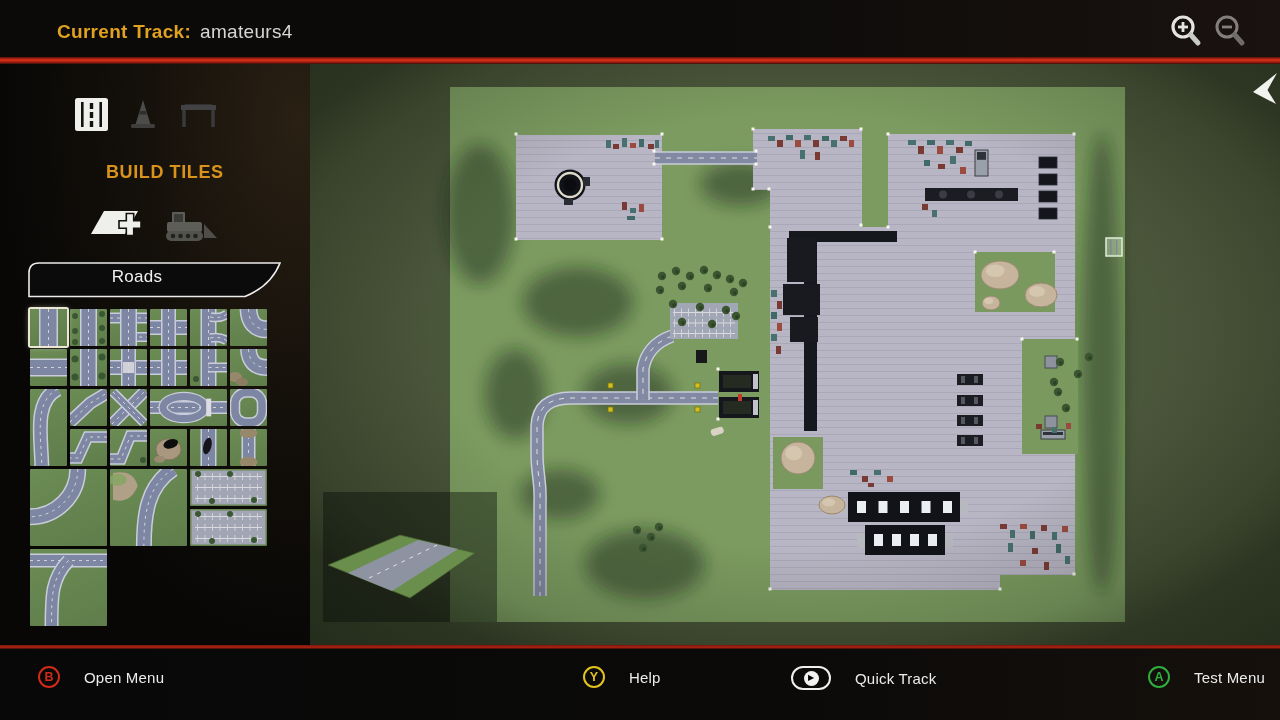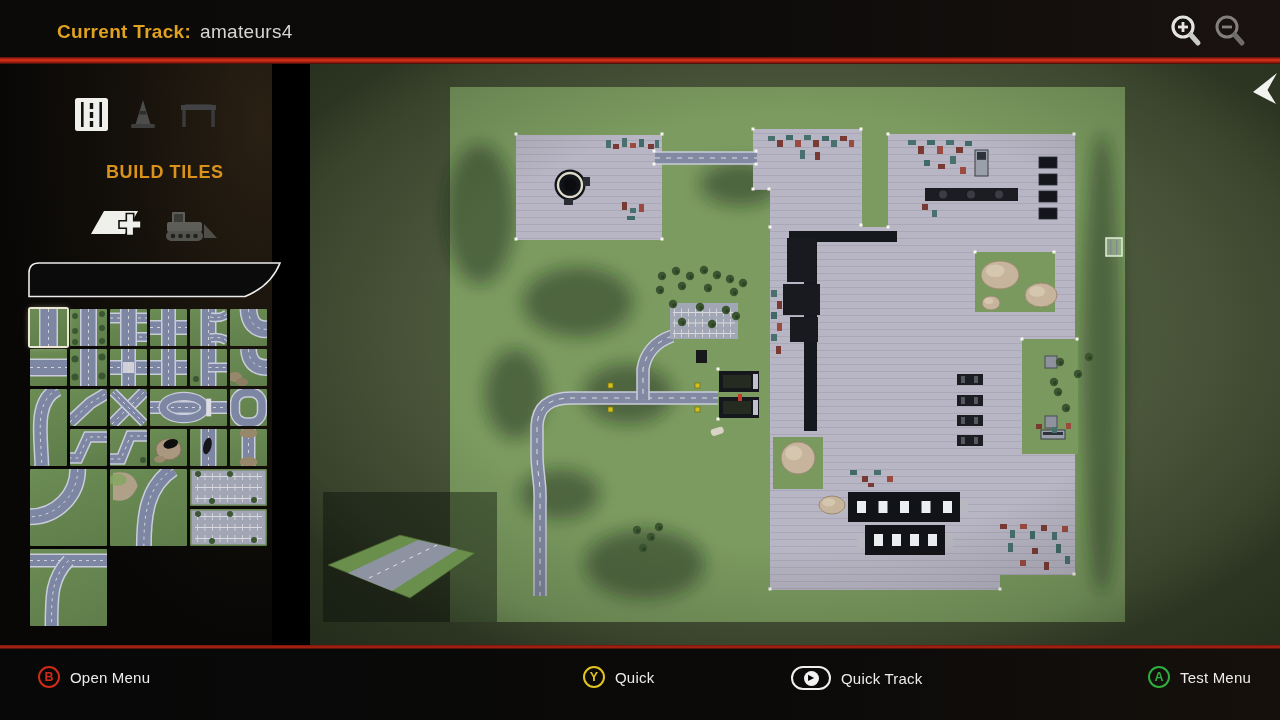--- a/index.html
+++ b/index.html
@@ -12,21 +12,21 @@
     background:linear-gradient(90deg,#0b0a09,#0c0b0a 55%,#191210);}
   #title{left:57px;top:21px;font-size:19px;letter-spacing:.3px;white-space:nowrap;}
   #title .t-label{color:#e0a21f;font-weight:700;}
   #title .t-value{color:#d6d6d6;font-weight:400;margin-left:9px;}
   .zoombtn{top:13px;width:38px;height:40px;cursor:pointer;}
   #zoom-in{left:1168px;} #zoom-out{left:1212px;}
   #redline-top{left:0;top:57px;width:1280px;height:7px;
     background:linear-gradient(180deg,#50100a,#e03018 42%,#961d0f 75%,#3c0c06);}
 
   
-  #sidebar{left:0;top:64px;width:272px;height:581px;
+  #sidebar{left:0;top:64px;width:310px;height:581px;
     background:radial-gradient(ellipse at 96% 10%, #2a2014 0%, #14100a 38%, #080706 72%);}
   #mode-icons{left:74px;top:32px;display:flex;gap:16px;align-items:center;}
   #section-title{left:106px;top:98px;font-size:18px;font-weight:700;color:#d9931d;letter-spacing:.6px;}
   #tool-icons{left:88px;top:138px;display:flex;gap:8px;align-items:flex-end;}
   #category-tab{left:16px;top:197px;width:268px;height:37px;}
   #category-label{left:16px;top:203px;width:242px;text-align:center;color:#f0f0f0;font-size:17px;letter-spacing:.3px;}
   #tile-grid{left:30px;top:245px;display:grid;grid-template-columns:repeat(6,37px);grid-auto-rows:37px;gap:3px;}
   .tile{position:relative;overflow:hidden;border-radius:1px;cursor:pointer;
         background:linear-gradient(160deg,#6c8c55,#5e7d4a);}
   .tile svg{position:absolute;inset:0;width:100%;height:100%;}
@@ -45,21 +45,21 @@
     background:linear-gradient(180deg,#70150c,#b22413 55%,#3a0b06);}
   #footer{left:0;top:649px;width:1280px;height:71px;
     background:linear-gradient(90deg,#080808,#0b0a09 60%,#15100c);}
   .hintgroup{position:absolute;top:17px;display:flex;align-items:center;cursor:pointer;}
   .circle-btn{width:22px;height:22px;border-radius:50%;border:2px solid;box-sizing:border-box;
     display:flex;align-items:center;justify-content:center;font-size:12.5px;font-weight:700;}
   .pad-btn{width:40px;height:24px;border:2px solid #efefef;border-radius:13px;box-sizing:border-box;
     display:flex;align-items:center;justify-content:center;background:transparent;}
   .pad-btn .dot{width:15px;height:15px;background:#f2f2f2;border-radius:50%;
     display:flex;align-items:center;justify-content:center;font-size:8px;color:#000;line-height:1;}
-  .hintgroup .hlabel{color:#ececec;font-size:15px;margin-left:10px;letter-spacing:.2px;}
+  .hintgroup .hlabel{color:#ececec;font-size:15px;margin-left:24px;letter-spacing:.2px;}
 </style>
 </head>
 <body>
 
 <div class="abs" id="topbar">
   <div class="abs" id="title">
     <span class="t-label">Current Track:</span><span class="t-value">amateurs4</span>
   </div>
   <div class="abs zoombtn" id="zoom-in">
     <span>
@@ -137,20 +137,21 @@
         <path d="M42 20 L55 34 H42 Z" fill="#4e4e48"></path>
       </svg>
     </span>
   </div>
 
   <div class="abs" id="category-tab">
     <svg width="268" height="37" viewBox="0 0 268 37">
       <path d="M13 35.5 V12 Q13 2 23 2 H264 Q255 25 229 35.5 Z" fill="#0b0b0b" stroke="#ececec" stroke-width="1.6"></path>
     </svg>
   </div>
+  <div class="abs" id="category-label">Roads</div>
 
   <div class="abs" id="tile-grid">
       <div class="tile sel" style="grid-area: 1 / 1 / span 1 / span 1;">
         <svg viewBox="0 0 37 37" preserveAspectRatio="none">
           <path d="M18.5 0 V37" fill="none" stroke="#c9ccda" stroke-width="19"></path>
           <path d="M18.5 0 V37" fill="none" stroke="#7d86a2" stroke-width="16"></path>
           <path d="M18.5 0 V37" fill="none" stroke="#e9e9e9" stroke-width="0.8" stroke-dasharray="3 4"></path>
         </svg>
       </div>
       <div class="tile" style="grid-area: 1 / 2 / span 1 / span 1;">
@@ -762,21 +763,21 @@
 </div>
 
 <div class="abs" id="footer-line"></div>
 <div class="abs" id="footer">
     <div class="hintgroup" style="left: 38px;">
       <div class="circle-btn" style="border-color: rgb(207, 43, 22); color: rgb(207, 43, 22);">B</div>
       <span class="hlabel">Open Menu</span>
     </div>
     <div class="hintgroup" style="left: 583px;">
       <div class="circle-btn" style="border-color: rgb(227, 195, 31); color: rgb(227, 195, 31);">Y</div>
-      <span class="hlabel">Quick</span>
+      <span class="hlabel">Help</span>
     </div>
     <div class="hintgroup" style="left: 791px;">
       <div class="pad-btn">
         <div class="dot">▶</div>
       </div>
       <span class="hlabel">Quick Track</span>
     </div>
     <div class="hintgroup" style="left: 1148px;">
       <div class="circle-btn" style="border-color: rgb(47, 174, 62); color: rgb(47, 174, 62);">A</div>
       <span class="hlabel">Test Menu</span>

